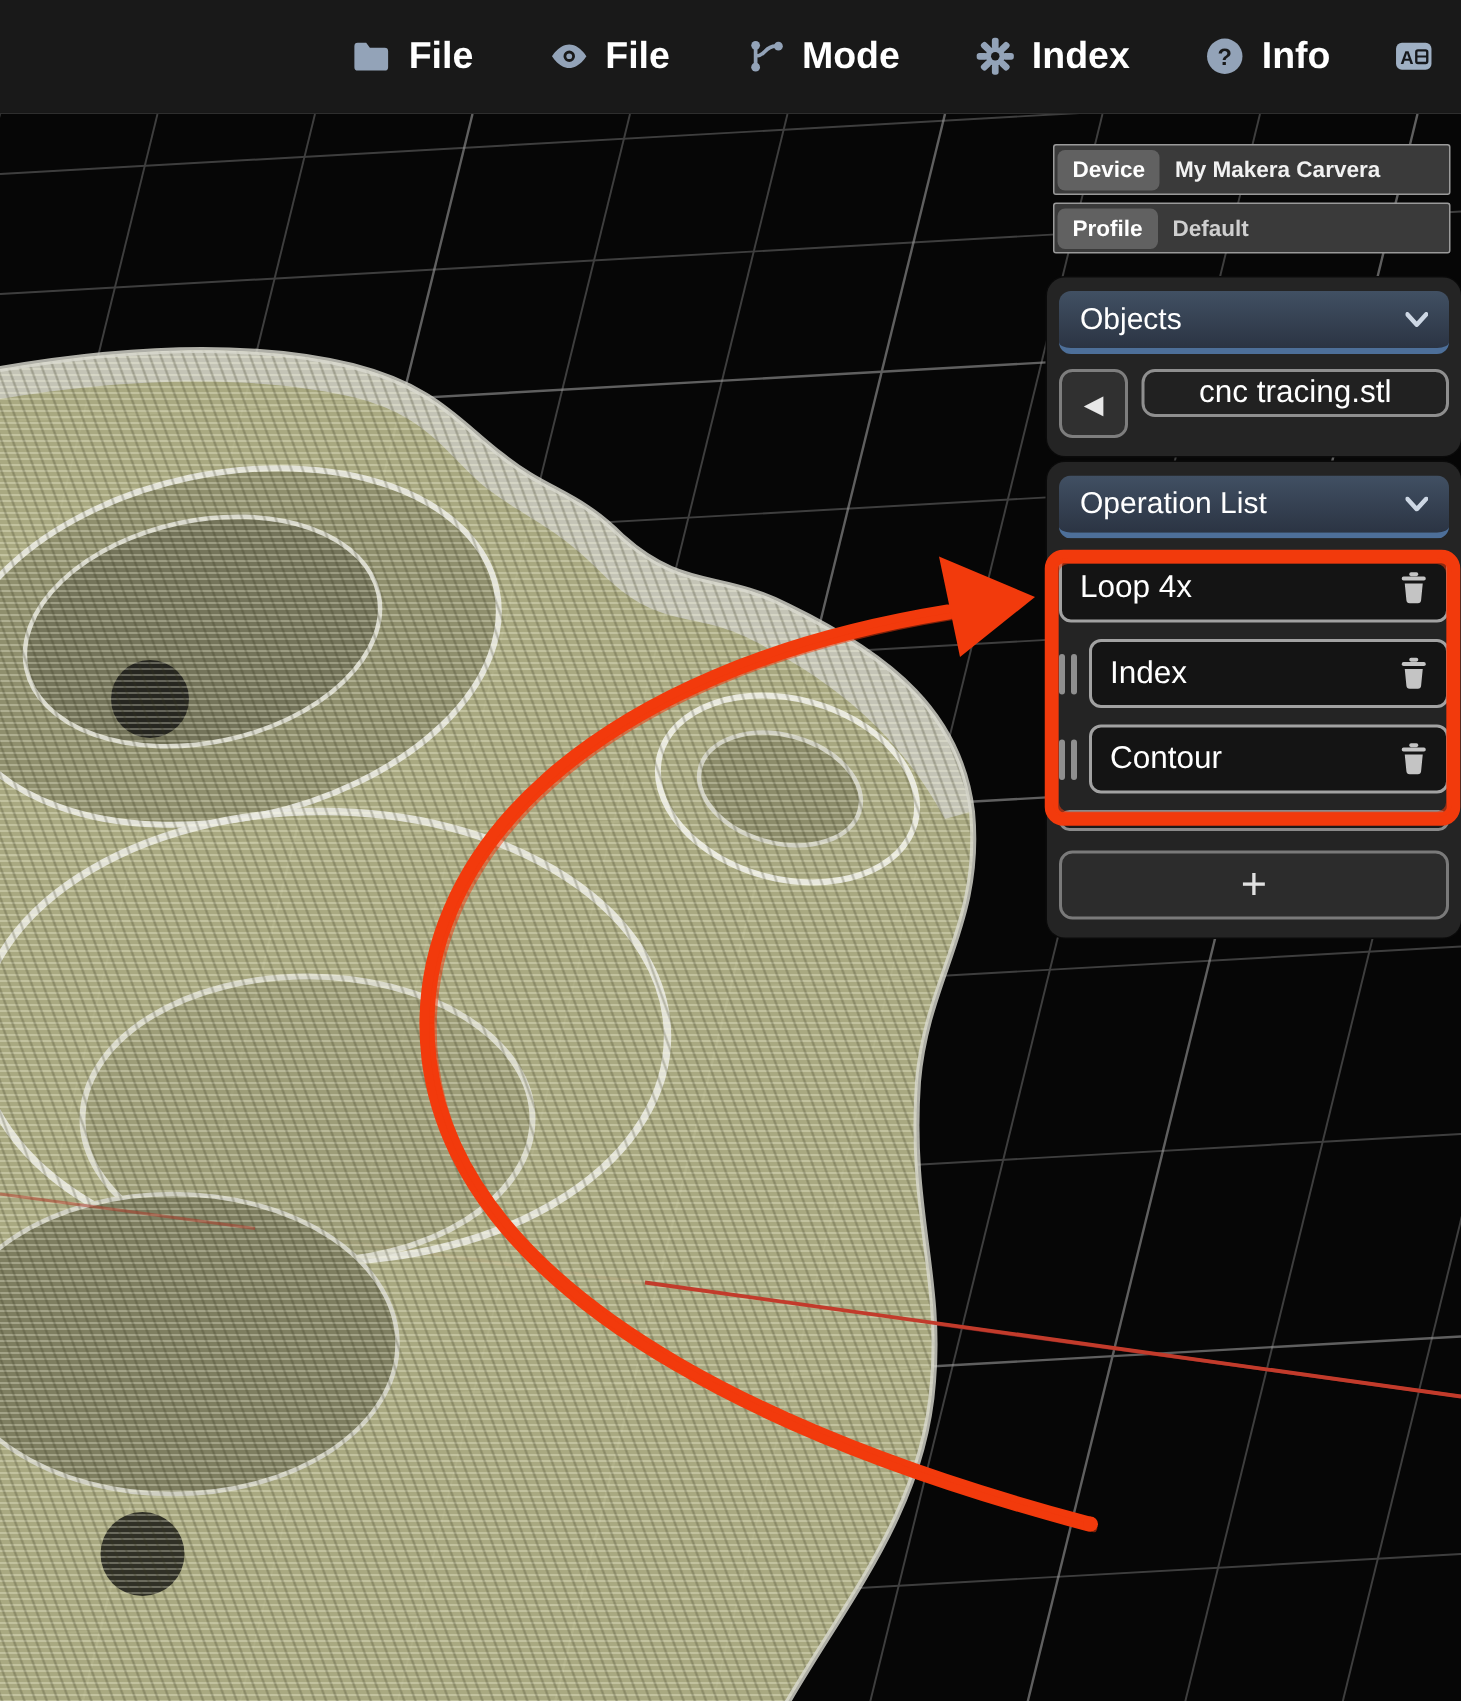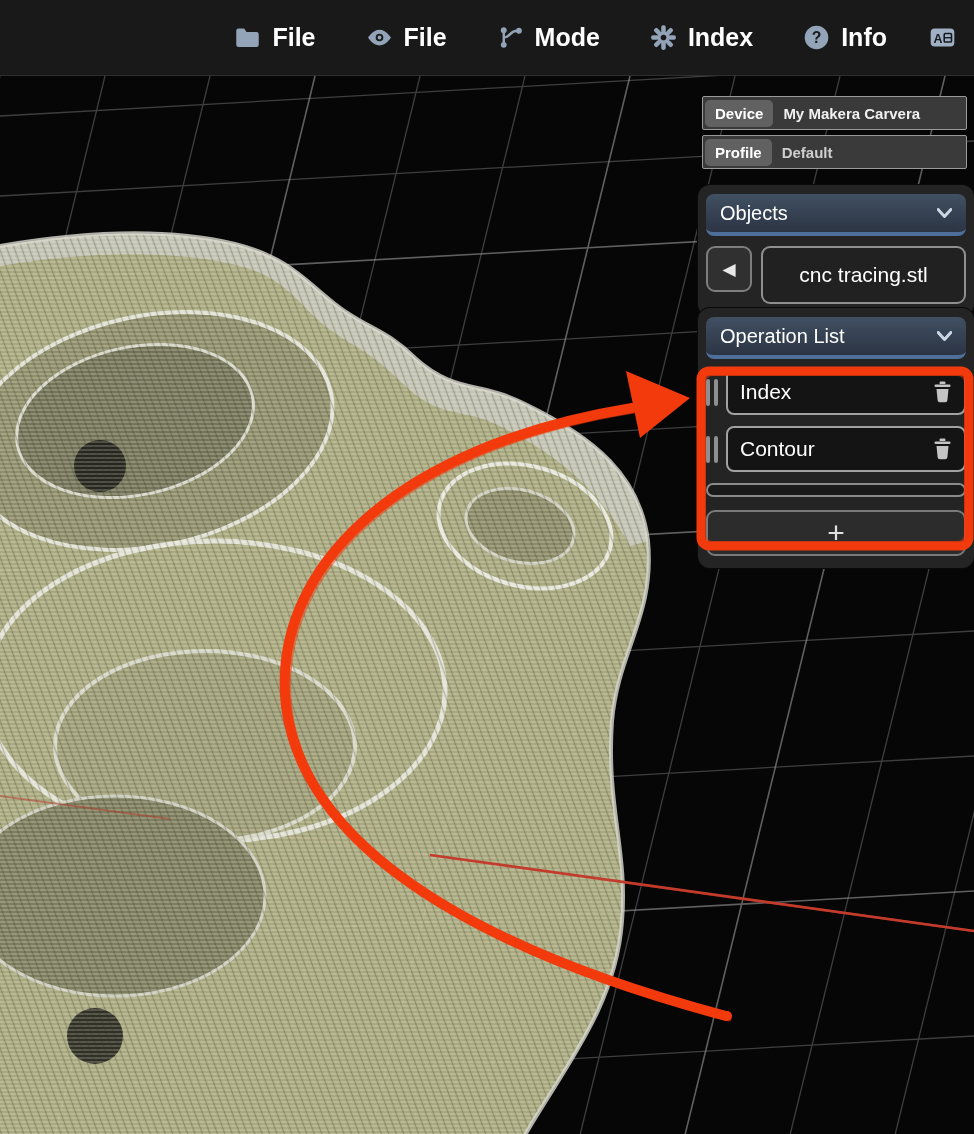--- a/index.html
+++ b/index.html
@@ -48,21 +48,21 @@
     padding:0 14px;color:#fff;font-size:20px;cursor:pointer;margin-bottom:10px;
   }
   .obj-row{display:flex;gap:9px;}
   .sq-btn{
     width:46px;height:46px;box-sizing:border-box;flex:0 0 46px;
     background:#303030;border:2px solid #7e7e7e;border-radius:9px;
     color:#e8e8e8;font-size:17px;display:flex;align-items:center;justify-content:center;
     cursor:pointer;
   }
   .file-btn{
-    flex:1;height:58px;box-sizing:border-box;background:#212121;
+    flex:1;height:32px;box-sizing:border-box;background:#212121;
     border:2px solid #8f8f8f;border-radius:9px;color:#fff;font-size:21px;
     display:flex;align-items:center;justify-content:center;cursor:pointer;
     white-space:nowrap;
   }
   .op-row{display:flex;align-items:center;gap:8px;margin-bottom:11px;}
   .op-handle{display:flex;gap:4px;flex:0 0 12px;width:12px;}
   .op-handle span{width:4px;height:27px;background:#8f8f8f;border-radius:2px;display:block;}
   .op-item{
     flex:1;height:46px;box-sizing:border-box;background:#141414;
     border:2px solid #a2a2a2;border-radius:8px;color:#fff;font-size:21px;
@@ -238,20 +238,30 @@
 </div>
 
 <div class="panel" style="top:308px;">
   <div class="dd-header">
     <span>Operation List</span>
     <svg width="15" height="10" viewBox="0 0 13 8">
       <path d="M1 1 L6.5 7 L12 1" stroke="#cdd7e4" stroke-width="2.6" fill="none" stroke-linecap="round" stroke-linejoin="round"></path>
     </svg>
   </div>
 
+  <div class="op-row">
+    <div class="op-item">
+      <span>Loop 4x</span>
+      <svg class="trash" viewBox="0 0 19 22">
+        <rect x="6.5" y="0.5" width="6" height="2.6" rx="1.2" fill="#c4c4c4"></rect>
+        <rect x="1.5" y="3.4" width="16" height="2.6" rx="1.2" fill="#c4c4c4"></rect>
+        <path d="M3.5 8 h12 l-1.1 11.2 a2.2 2.2 0 0 1 -2.2 2 h-5.4 a2.2 2.2 0 0 1 -2.2 -2 Z" fill="#c4c4c4"></path>
+      </svg>
+    </div>
+  </div>
 
   <div class="op-row">
     <div class="op-handle">
         <span></span>
         <span></span>
       </div>
     <div class="op-item">
       <span>Index</span>
       <svg class="trash" viewBox="0 0 19 22">
         <rect x="6.5" y="0.5" width="6" height="2.6" rx="1.2" fill="#c4c4c4"></rect>

